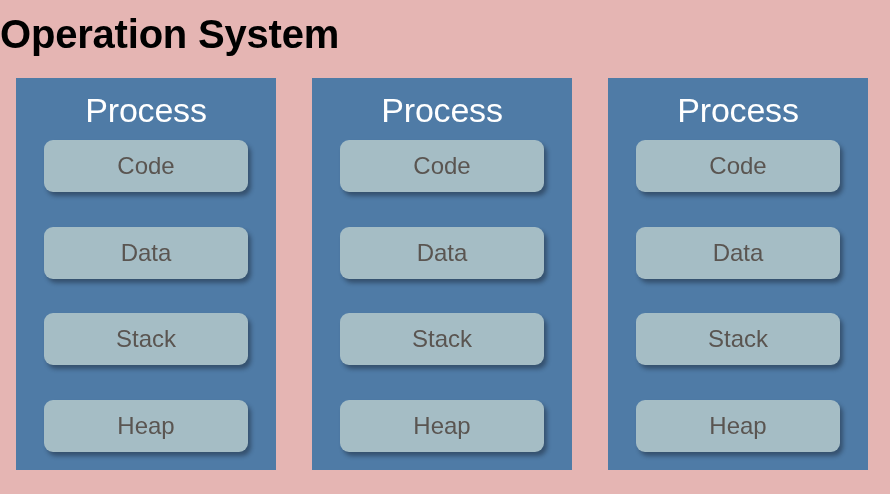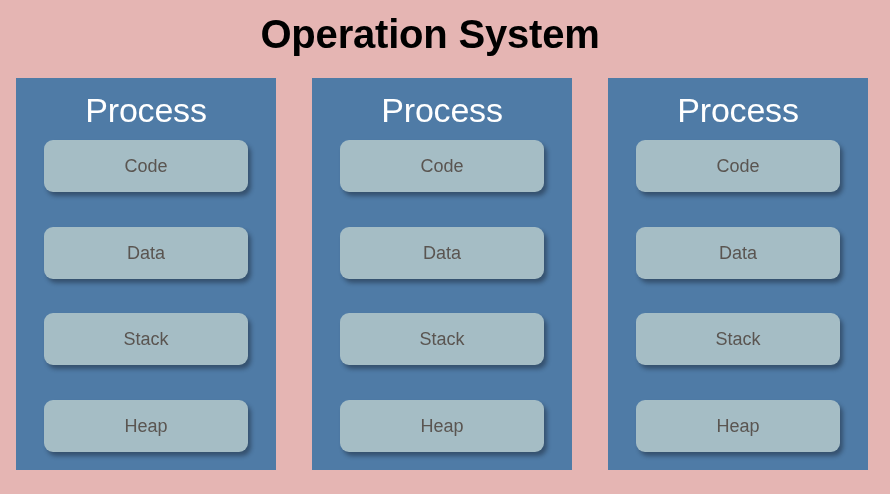--- a/index.html
+++ b/index.html
@@ -22,21 +22,21 @@
     height: 494px;
     background: #e5b5b3;
   }
 
   
   .os-title {
     position: absolute;
     left: 0;
     top: 10px;
     width: 860px;
-    text-align: center;
+    text-align: left;
     font-size: 40px;
     font-weight: bold;
     color: #000000;
     letter-spacing: -0.2px;
     line-height: 48px;
     white-space: nowrap;
   }
 
   
   .process-row {
@@ -84,21 +84,21 @@
 
   .segment {
     height: 52px;
     background: #a5bdc5;
     border-radius: 9px;
     box-shadow: 3px 4px 4px rgba(22, 32, 44, 0.45);
     display: flex;
     align-items: center;
     justify-content: center;
     color: #5a5551;
-    font-size: 18px;
+    font-size: 24px;
     font-weight: normal;
     line-height: 52px;
     white-space: nowrap;
   }
 </style>
 </head>
 <body>
 
 <div id="canvas">
 

